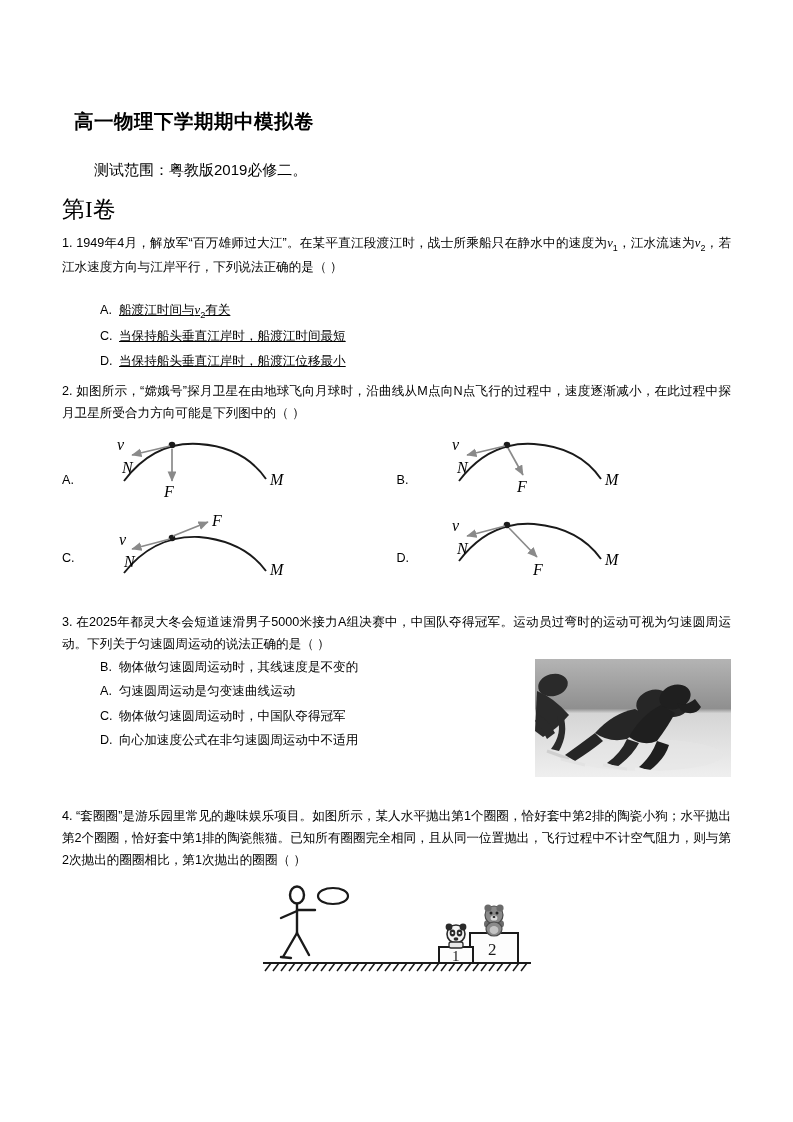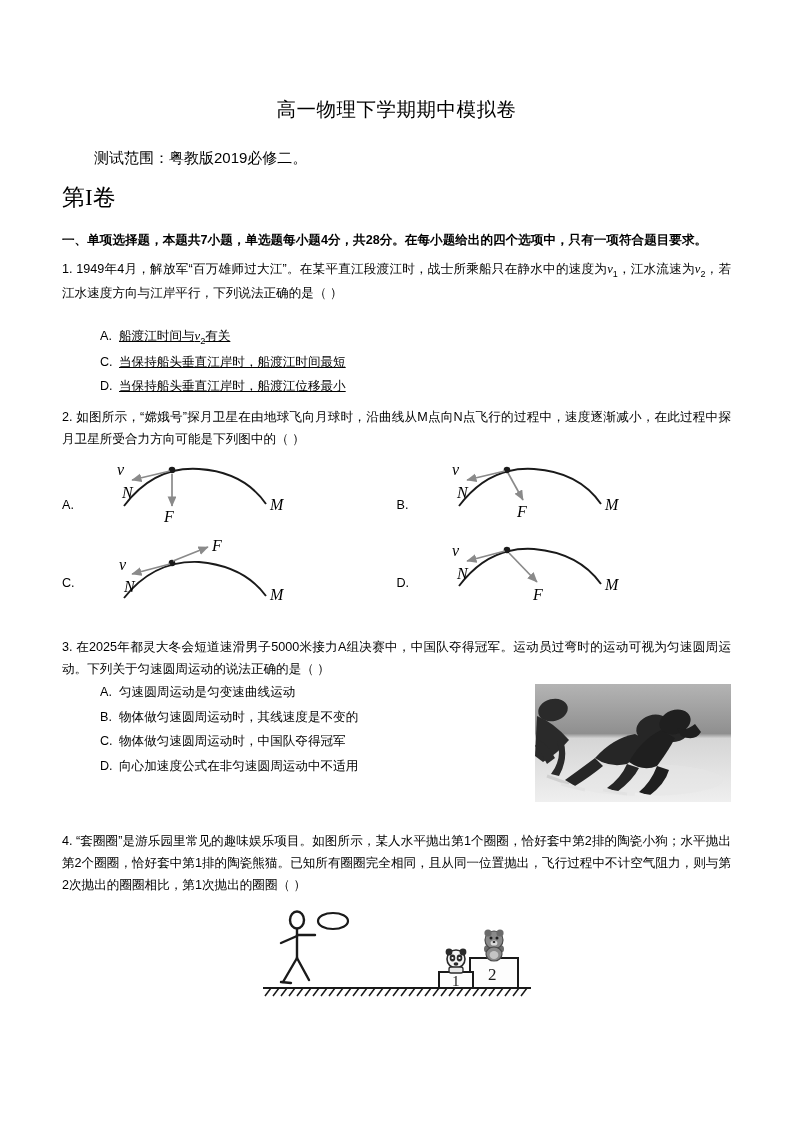--- a/index.html
+++ b/index.html
@@ -18,25 +18,24 @@
   .page {
     position: relative;
     width: 793px;
     height: 1122px;
     box-sizing: border-box;
     padding: 0 62px;
   }
 
   
   .doc-title {
-    text-align: center;
     font-size: 19.5px;
-    font-weight: normal;
+    font-weight: bold;
     letter-spacing: 0.5px;
-    margin: 0;
+    margin: 12px;
     padding-top: 96px;
     font-family: "Liberation Sans", "DejaVu Sans", sans-serif;
   }
   .scope-line {
     font-size: 15px;
     margin-top: 26px;
     margin-left: 32px;
     font-family: "Liberation Sans", "DejaVu Sans", sans-serif;
   }
   .paper-part {
@@ -136,21 +135,20 @@
 </style>
 </head>
 <body>
 
 <div class="page">
 
   <div class="doc-title">高一物理下学期期中模拟卷</div>
   <div class="scope-line">测试范围：粤教版2019必修二。</div>
   <div class="paper-part">第I卷</div>
 
-  <div class="section-head">一、单项选择题，本题共7小题，单选题每小题4分，共28分。在每小题给出的四个选项中，只有一项符合题目要求。</div>
 
   <div class="question">
     <span class="q-stem"><span>1.</span>&nbsp;<span>1949年4月，解放军“百万雄师过大江”。在某平直江段渡江时，战士所乘船只在静水中的速度为</span><i class="var">v</i><sub>1</sub><span>，江水流速为</span><i class="var">v</i><sub>2</sub><span>，若江水速度方向与江岸平行，下列说法正确的是（    ）</span></span>
   </div>
   <div class="options">
     <div class="option">
       <span class="opt-letter">A.</span><span>船渡江时间与</span><i class="var">v</i><sub>2</sub><span>有关</span>
     </div>
     <div class="option">
       <span class="opt-letter">C.</span><span>当保持船头垂直江岸时，船渡江时间最短</span>
@@ -244,24 +242,24 @@
 
   </div>
 
   <div class="question" style="margin-top:24px;">
     <span>3.</span>&nbsp;<span>在2025年都灵大冬会短道速滑男子5000米接力A组决赛中，中国队夺得冠军。运动员过弯时的运动可视为匀速圆周运动。下列关于匀速圆周运动的说法正确的是（    ）</span>
   </div>
 
   <div class="q3-body">
     <div class="q3-opts">
       <div class="option">
-        <span class="opt-letter">A.</span><span>匀速圆周运动是匀变速曲线运动</span>
+        <span class="opt-letter">B.</span><span>物体做匀速圆周运动时，其线速度是不变的</span>
       </div>
       <div class="option">
-        <span class="opt-letter">B.</span><span>物体做匀速圆周运动时，其线速度是不变的</span>
+        <span class="opt-letter">A.</span><span>匀速圆周运动是匀变速曲线运动</span>
       </div>
       <div class="option">
         <span class="opt-letter">C.</span><span>物体做匀速圆周运动时，中国队夺得冠军</span>
       </div>
       <div class="option">
         <span class="opt-letter">D.</span><span>向心加速度公式在非匀速圆周运动中不适用</span>
       </div>
     </div>
 
     <div class="skate-photo">

